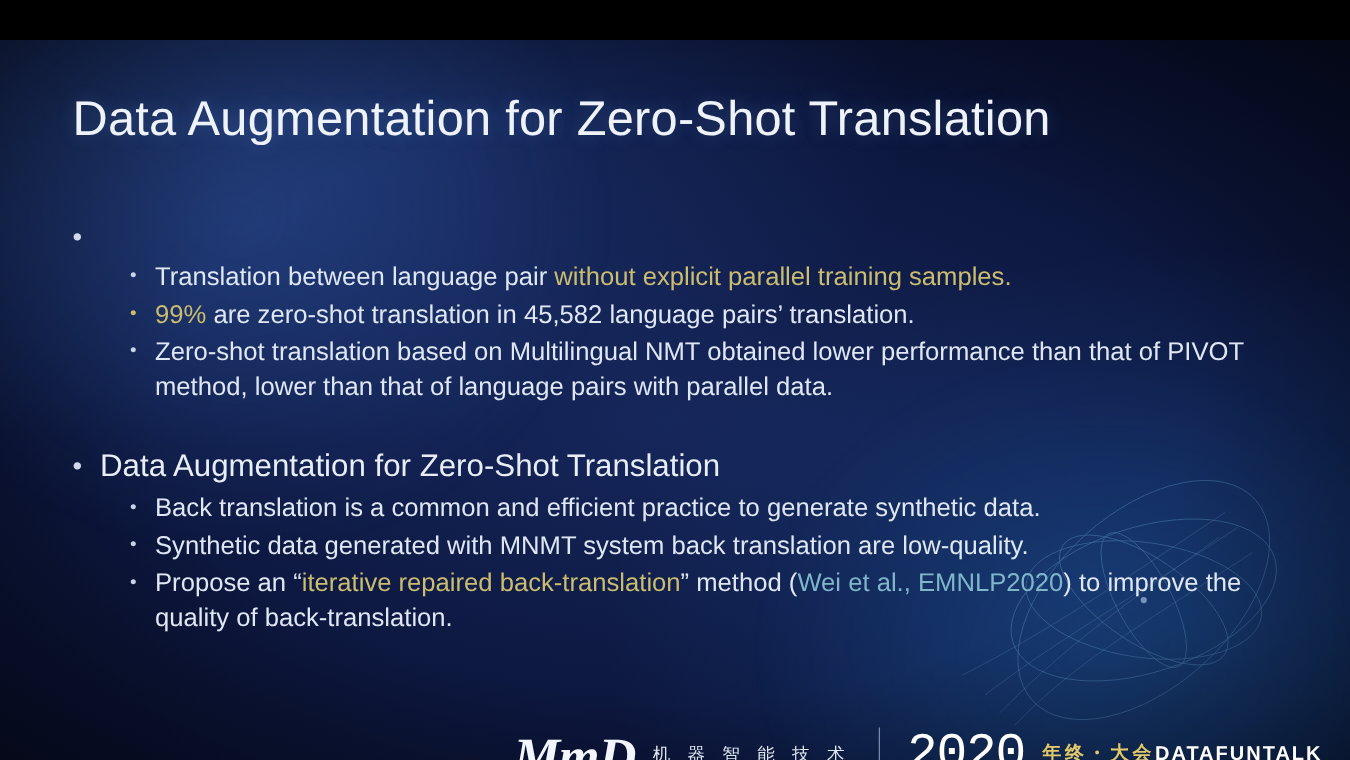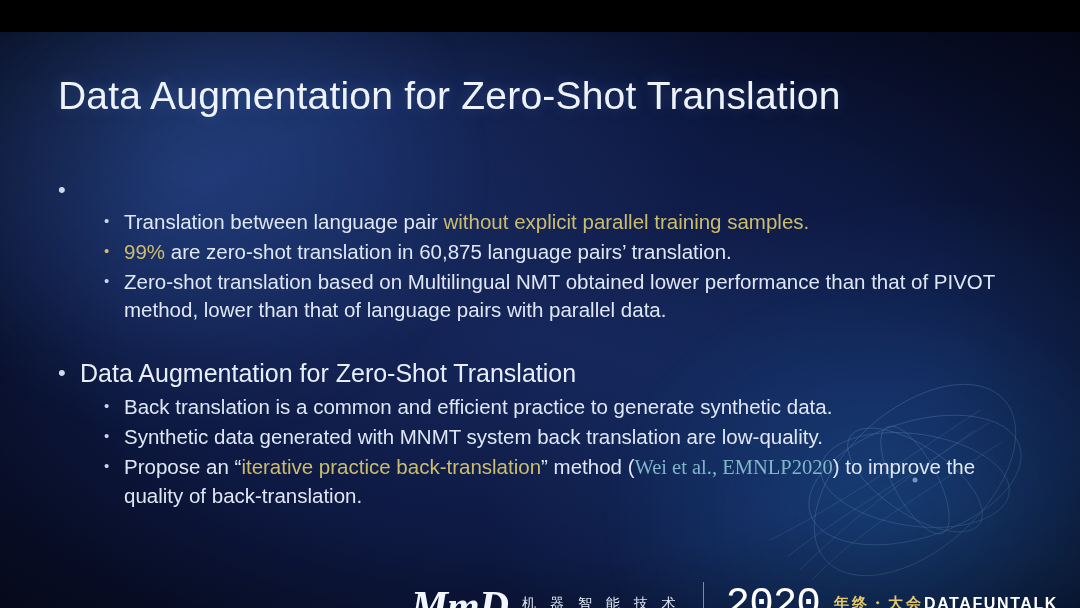--- a/index.html
+++ b/index.html
@@ -101,21 +101,21 @@
     width: 20px;
     flex: 0 0 20px;
     font-size: 15px;
     line-height: 1.75;
     color: #c8d4e8;
   }
   .l2 .bullet.gold { color: #cdbe6a; }
   .l2 .text { flex: 1; }
 
   .hl-gold { color: #cbbd6f; }
-  .hl-cyan { color: #7fb6c9; font-family: Liberation Serif, serif; }
+  .hl-cyan { color: #7fb6c9; }
   .spacer { height: 26px; }
 
   
   .footer {
     position: absolute;
     left: 0;
     right: 0;
     bottom: 14px;
     height: 70px;
     text-align: right;
@@ -214,21 +214,21 @@
         <span class="bullet">•</span>
       </div>
 
       <div class="l2">
         <span class="bullet">•</span>
         <span class="text"><span>Translation between language pair </span><span class="hl-gold">without explicit parallel training samples.</span></span>
       </div>
 
       <div class="l2">
         <span class="bullet gold">•</span>
-        <span class="text"><span class="hl-gold">99%</span><span> are zero-shot translation in 60,875 language pairs’  translation.</span></span>
+        <span class="text"><span class="hl-gold">99%</span><span> are zero-shot translation in 45,582 language pairs’  translation.</span></span>
       </div>
 
       <div class="l2">
         <span class="bullet">•</span>
         <span class="text">Zero-shot translation based on Multilingual NMT obtained lower performance than that of PIVOT method, lower than that of language pairs with parallel data.</span>
       </div>
     </div>
 
     <div class="spacer"></div>
 
@@ -243,21 +243,21 @@
         <span class="text">Back translation is a common and efficient practice to generate synthetic data.</span>
       </div>
 
       <div class="l2">
         <span class="bullet">•</span>
         <span class="text">Synthetic data generated with MNMT system back translation are low-quality.</span>
       </div>
 
       <div class="l2">
         <span class="bullet">•</span>
-        <span class="text"><span>Propose an  “</span><span class="hl-gold">iterative practice back-translation</span><span>”  method (</span><span class="hl-cyan">Wei et al., EMNLP2020</span><span>) to improve the quality of back-translation.</span></span>
+        <span class="text"><span>Propose an  “</span><span class="hl-gold">iterative repaired back-translation</span><span>”  method (</span><span class="hl-cyan">Wei et al., EMNLP2020</span><span>) to improve the quality of back-translation.</span></span>
       </div>
     </div>
 
   </div>
 
   <div class="footer">
     <div class="footer-inner">
       <div class="mmd">MmD</div>
       <div class="cn-tag">机 器 智 能 技 术</div>
       <div class="divider"></div>

